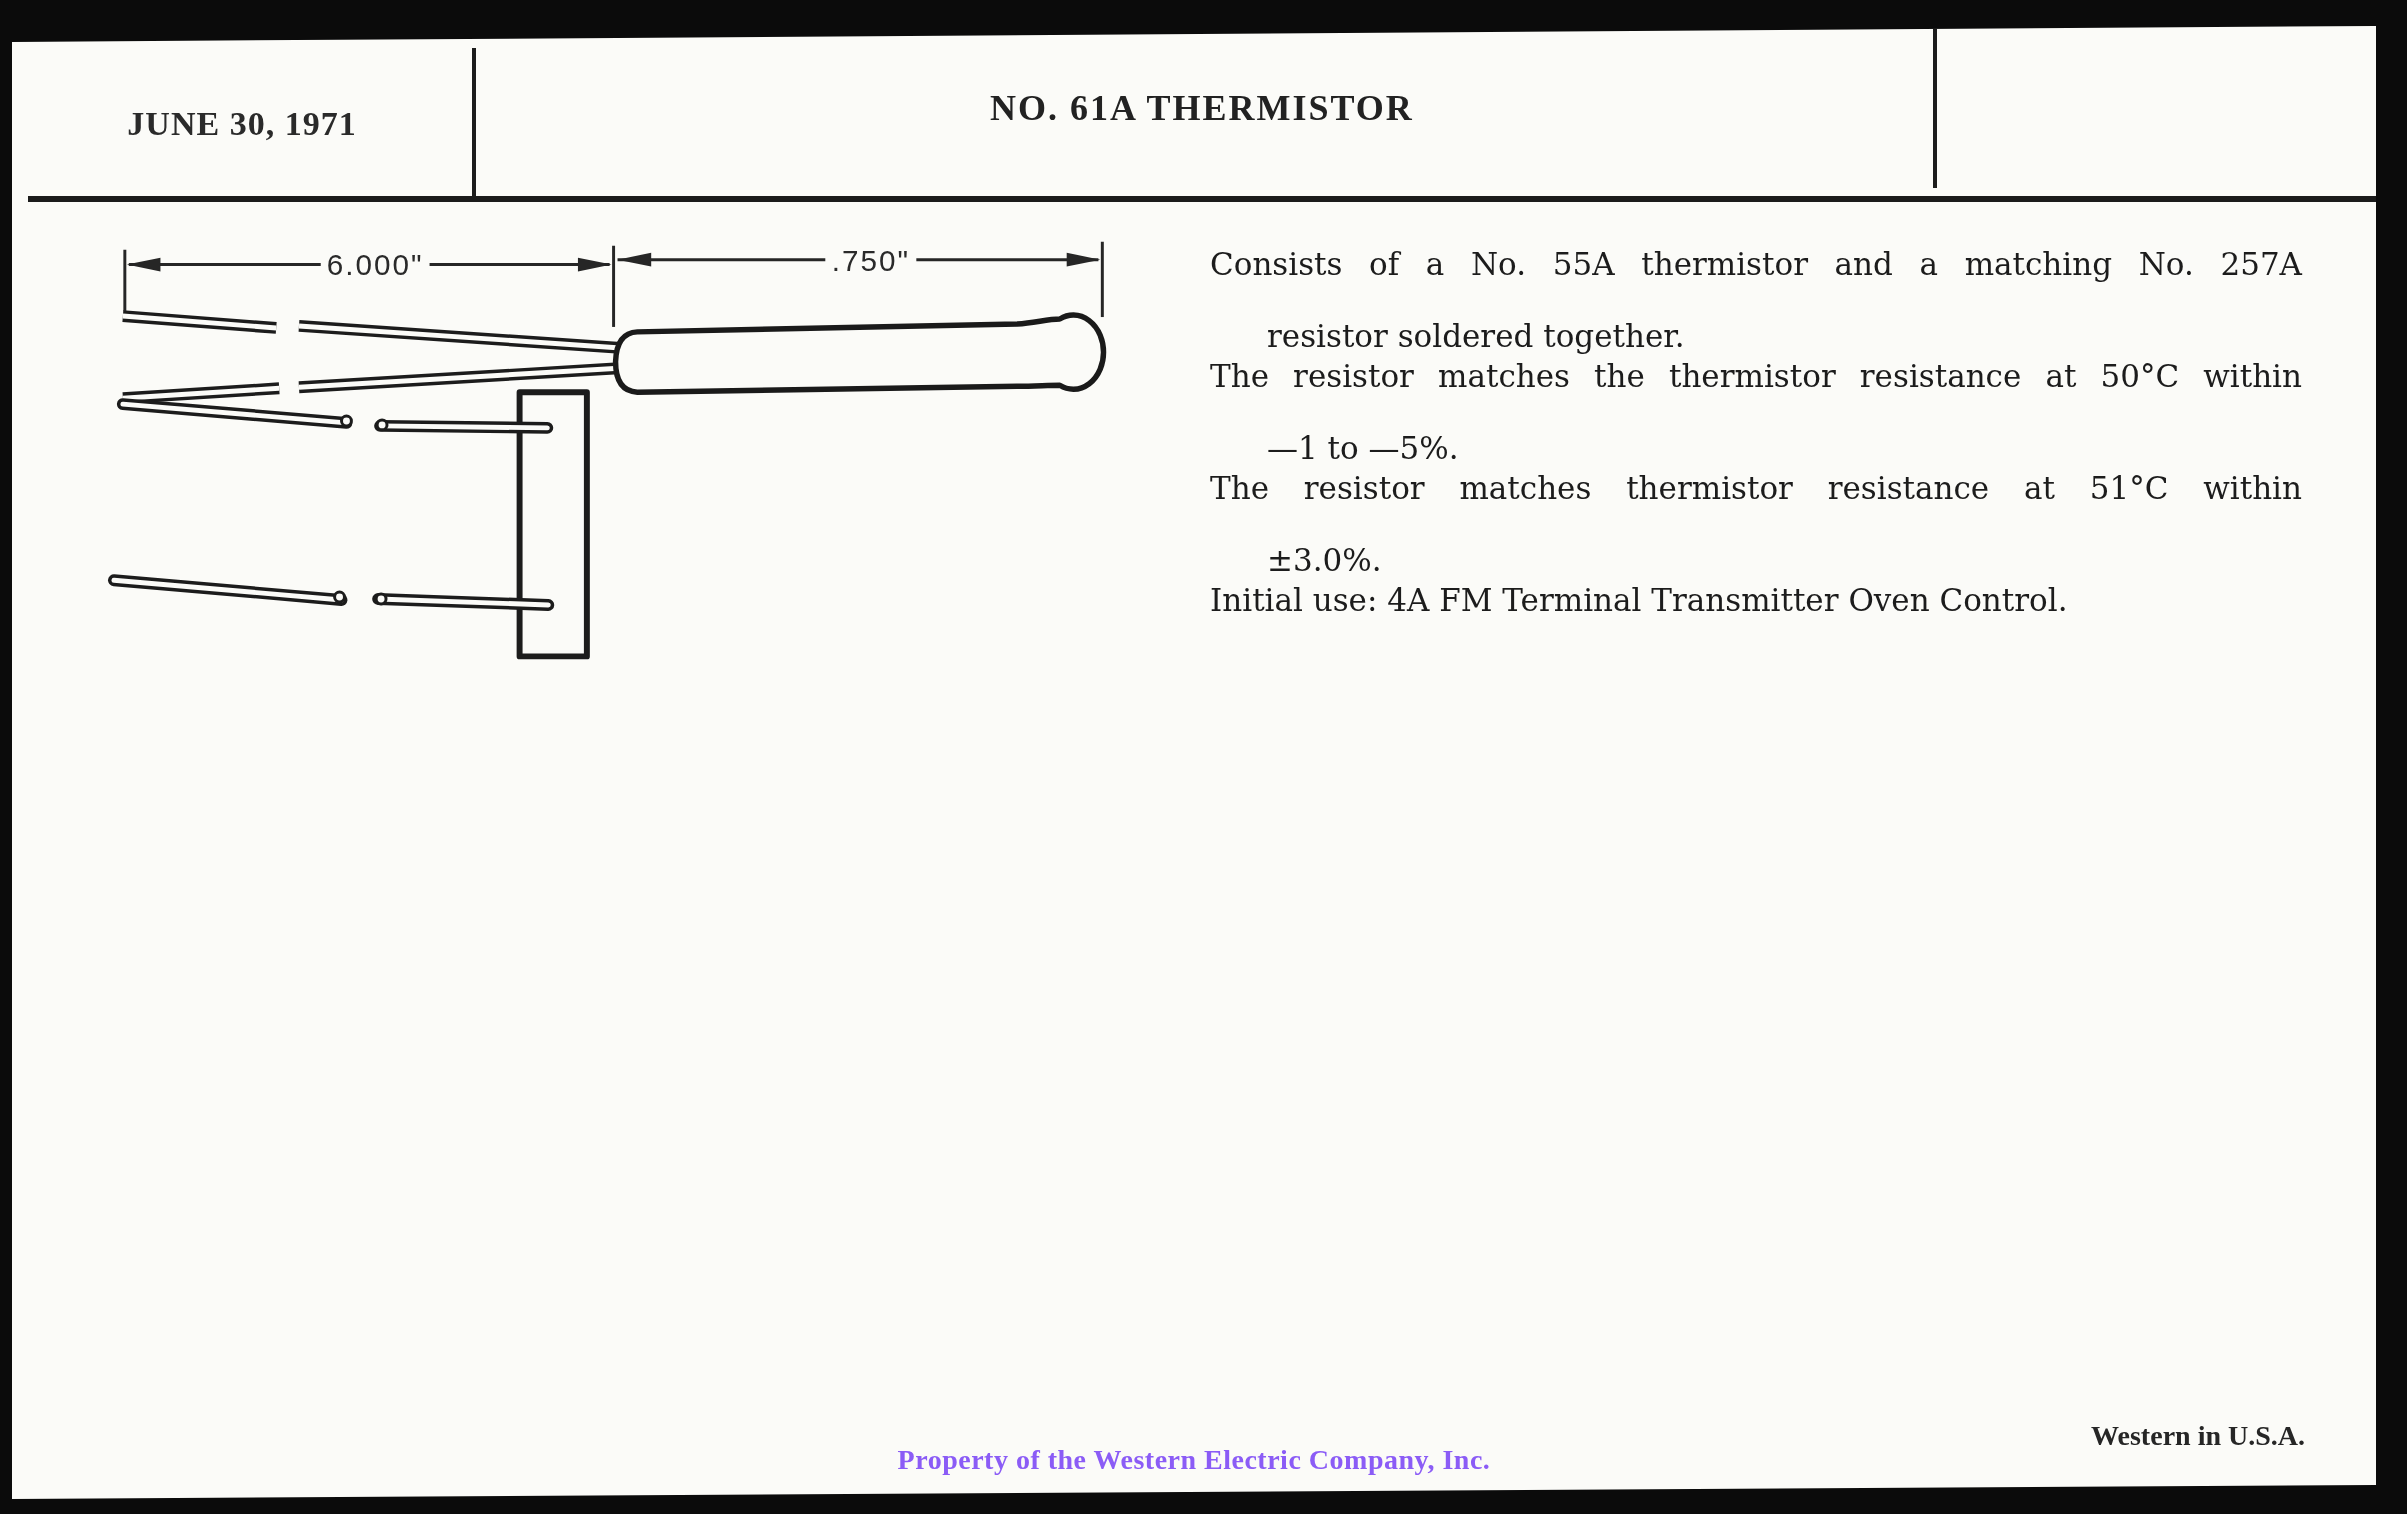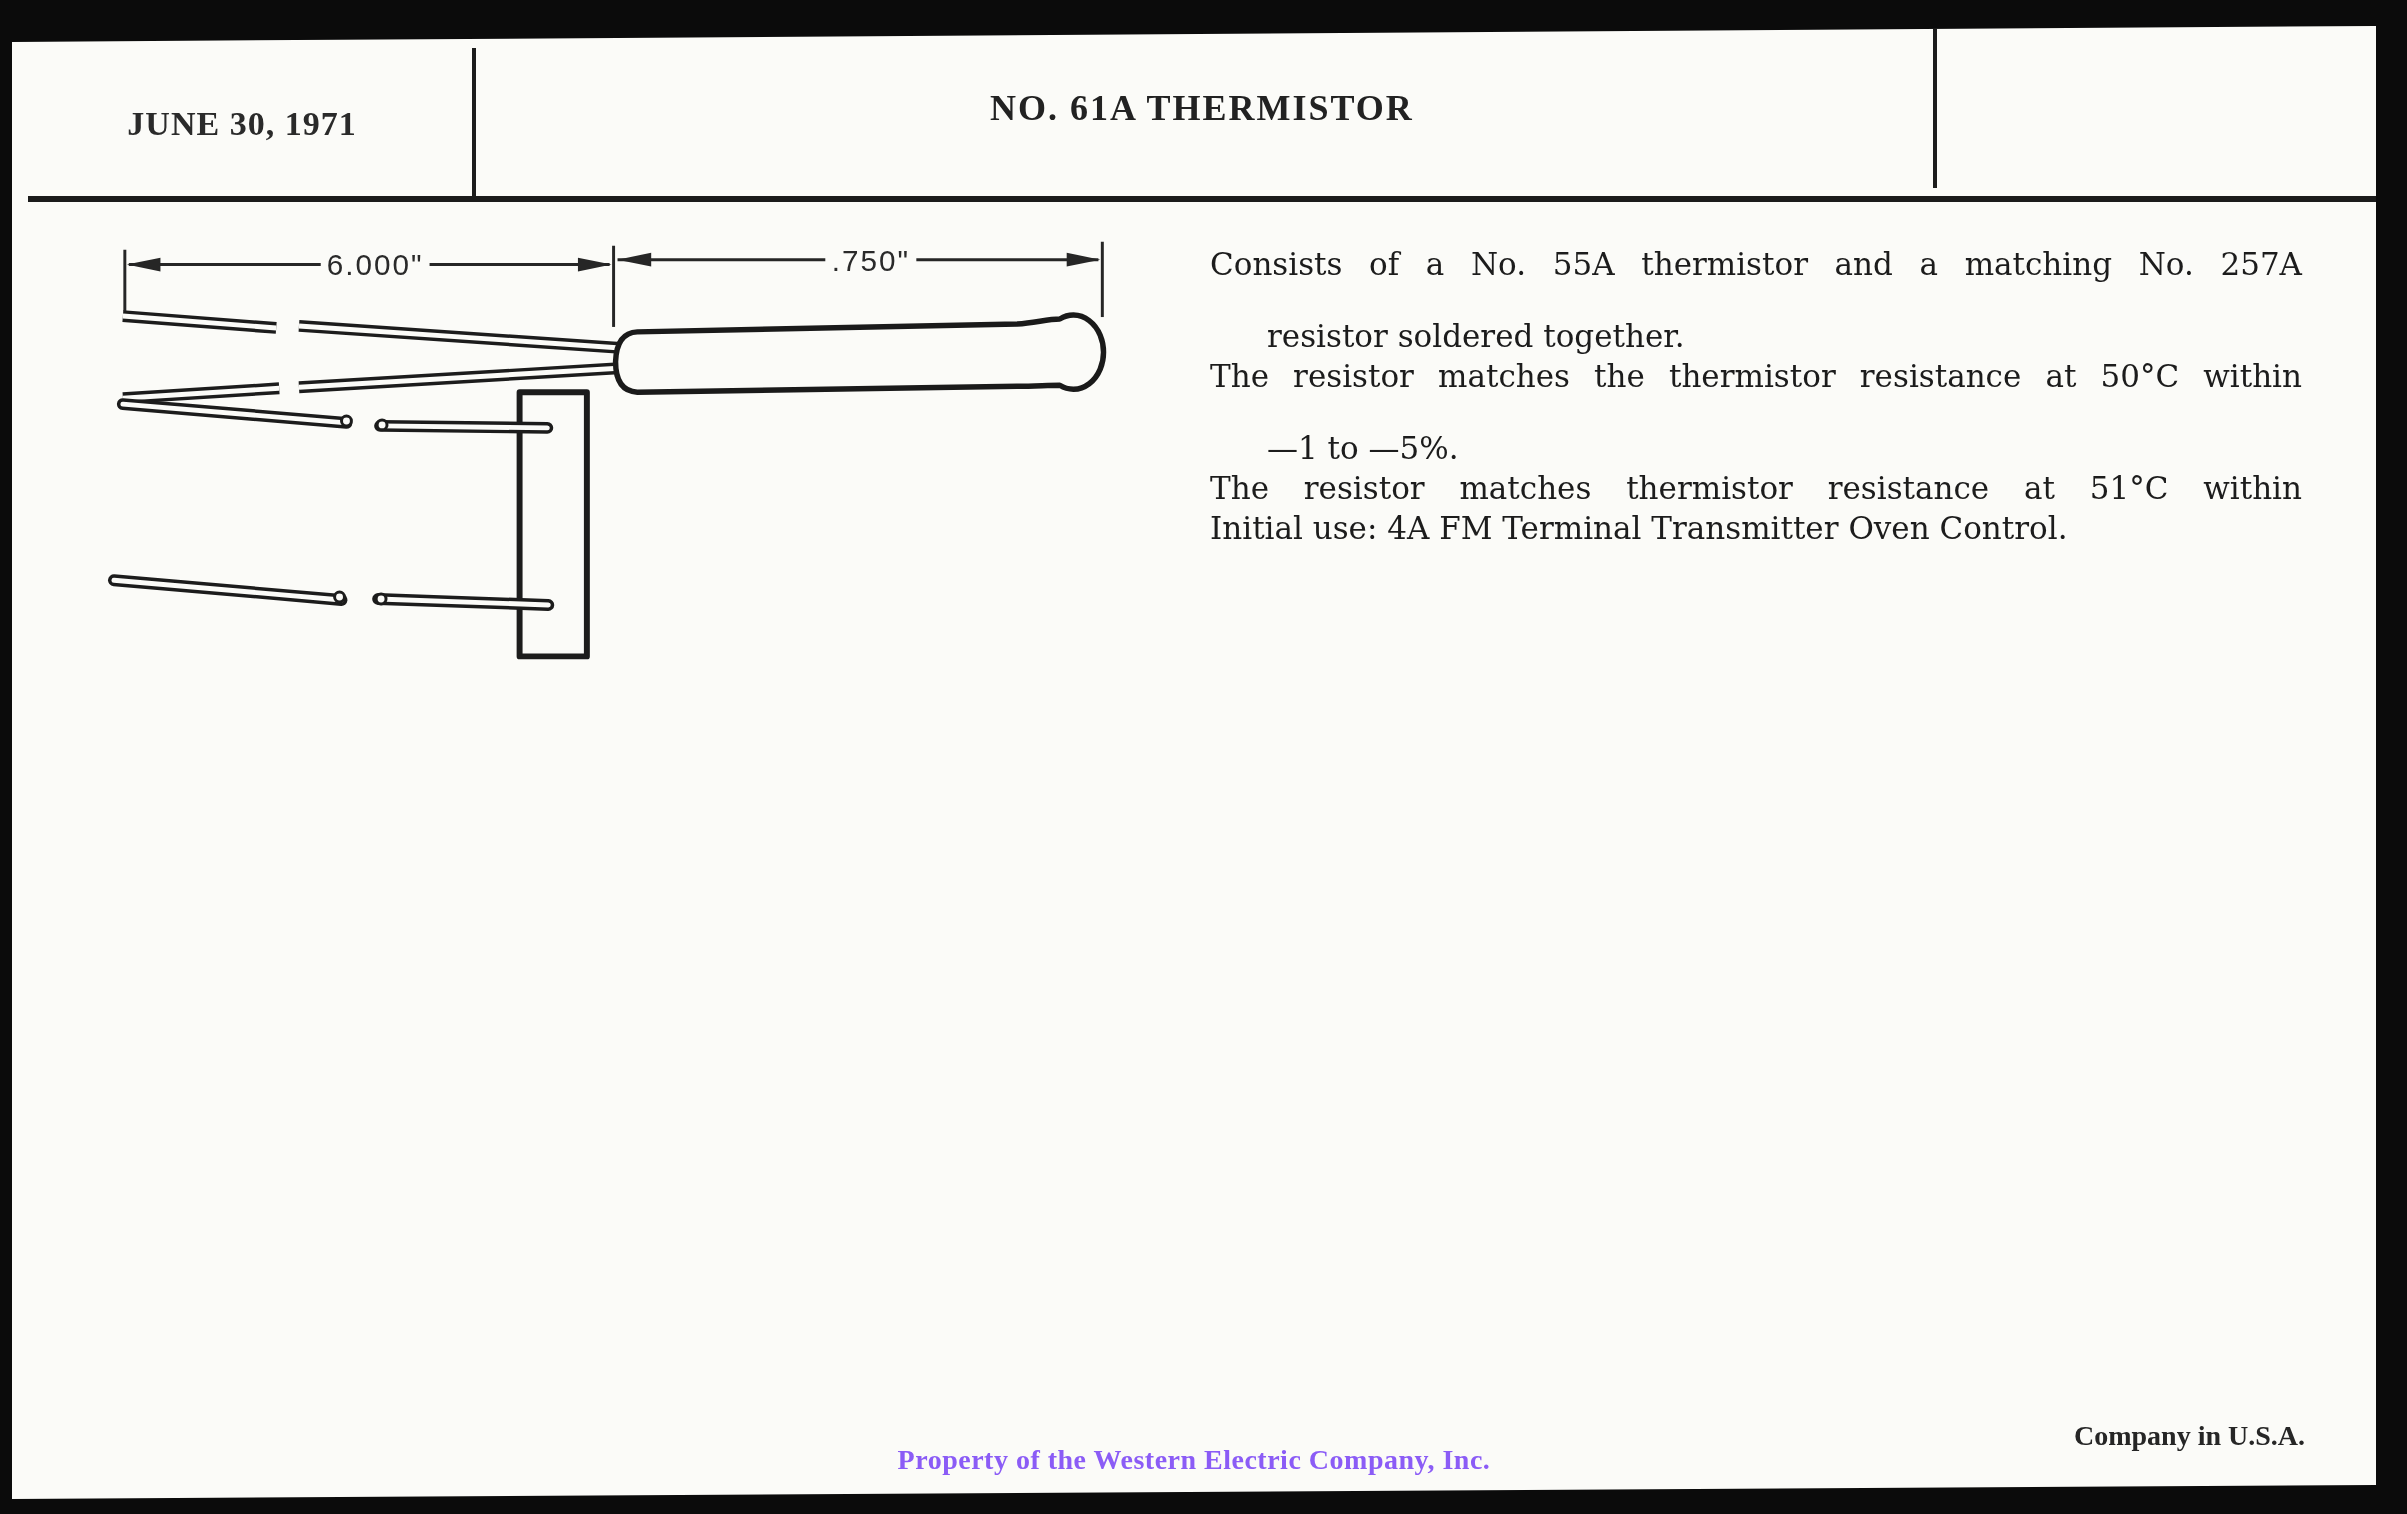--- a/index.html
+++ b/index.html
@@ -122,20 +122,21 @@
       <text class="dim-label" x="892" y="273" text-anchor="middle">.750"</text>
     </g>
   </svg>
 
   <div class="abs desc">
     <div class="jline">Consists of a No. 55A thermistor and a matching No. 257A</div>
     <div class="cline">resistor soldered together.</div>
     <div class="jline">The resistor matches the thermistor resistance at 50°C within</div>
     <div class="cline">—1 to —5%.</div>
     <div class="jline">The resistor matches thermistor resistance at 51°C within</div>
+    <div class="cline">±3.0%.</div>
     <div>Initial use: 4A FM Terminal Transmitter Oven Control.</div>
   </div>
 
   <div class="abs footer-center">Property of the Western Electric Company, Inc.</div>
-  <div class="abs footer-right">Company in U.S.A.</div>
+  <div class="abs footer-right">Western in U.S.A.</div>
 
 </div>
 
 
 </body></html>

